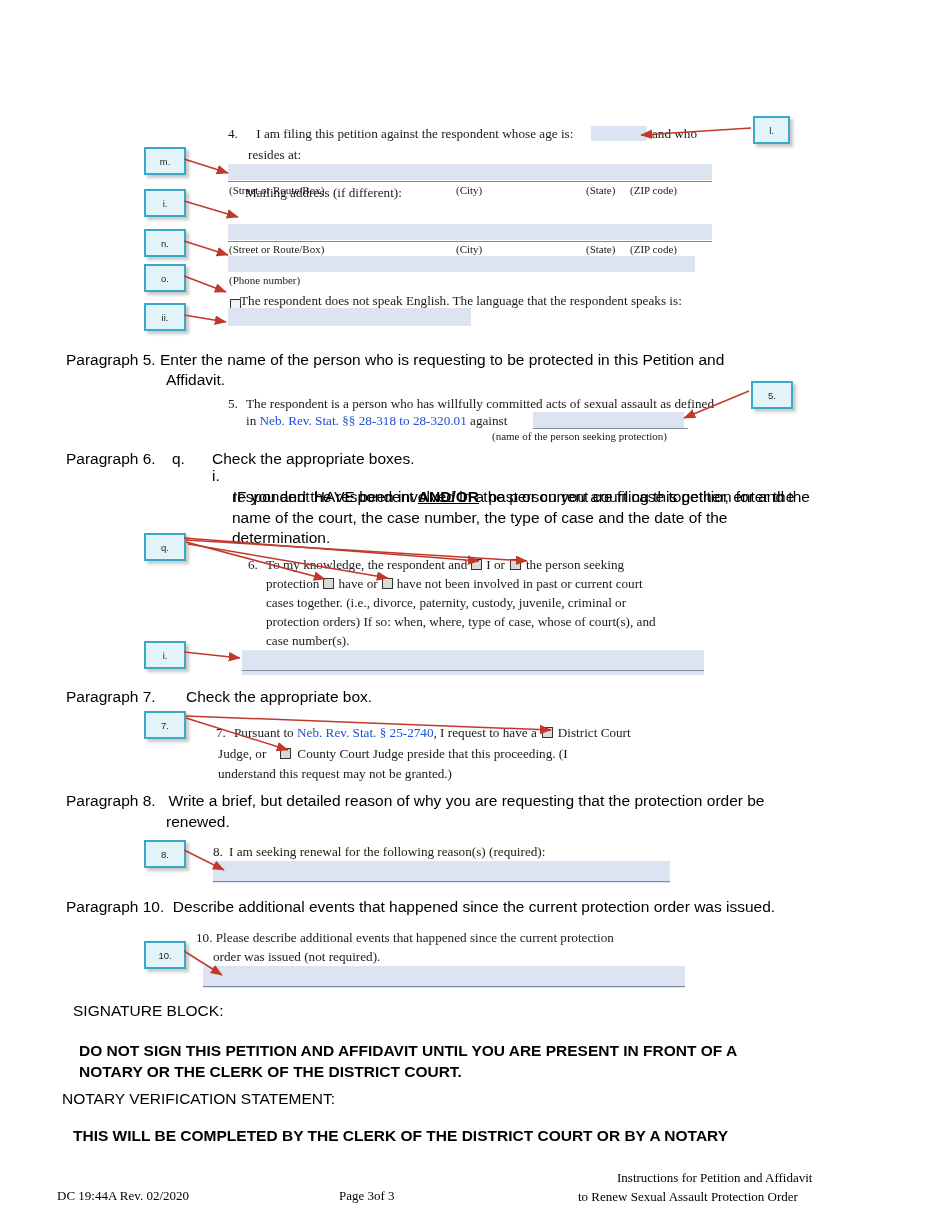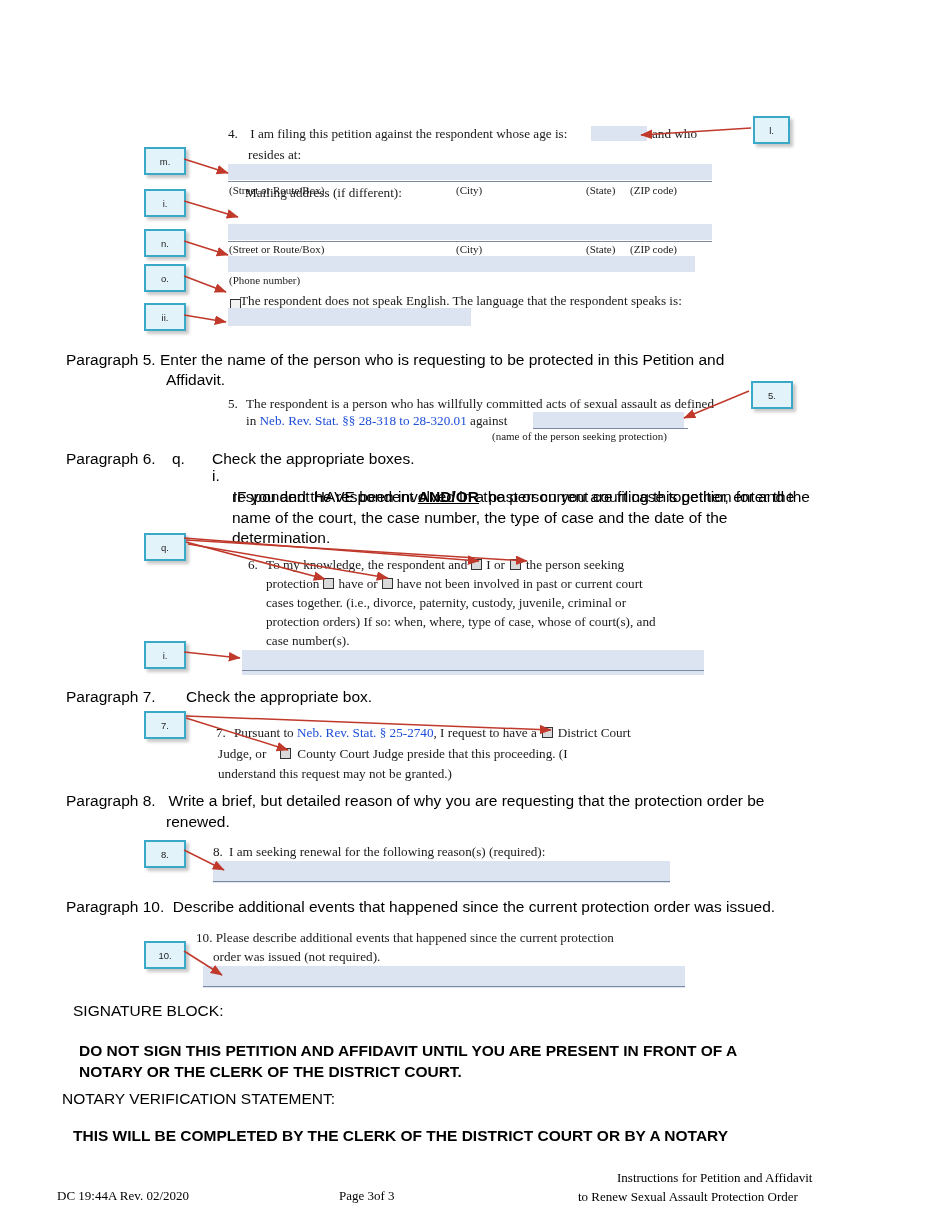--- a/index.html
+++ b/index.html
@@ -106,21 +106,21 @@
     font-family: Liberation Serif, serif;
     font-size: 13px;
     line-height: 19px;
   }
 </style>
 </head>
 <body>
 
 <div class="abs form-text" style="left:228px; top:125px; width:480px;">
   <span>4.</span>
-  <span style="margin-left:9px;">I am filing this petition against the respondent whose age is:</span>
+  <span style="margin-left:15px;">I am filing this petition against the respondent whose age is:</span>
 </div>
 <div class="field" style="left:591px; top:126px; width:56px; height:15px;"></div>
 <div class="abs form-text" style="left:652px; top:125px;">and who</div>
 <div class="abs form-text" style="left:248px; top:146px;">resides at:</div>
 
 <div class="field" style="left:228px; top:164px; width:484px; height:16px;"></div>
 <div class="field-rule" style="left:228px; top:181px; width:484px;"></div>
 <div class="abs form-text-sm" style="left:229px; top:184px;">(Street or Route/Box)</div>
 <div class="abs form-text-sm" style="left:456px; top:184px;">(City)</div>
 <div class="abs form-text-sm" style="left:586px; top:184px;">(State)</div>

